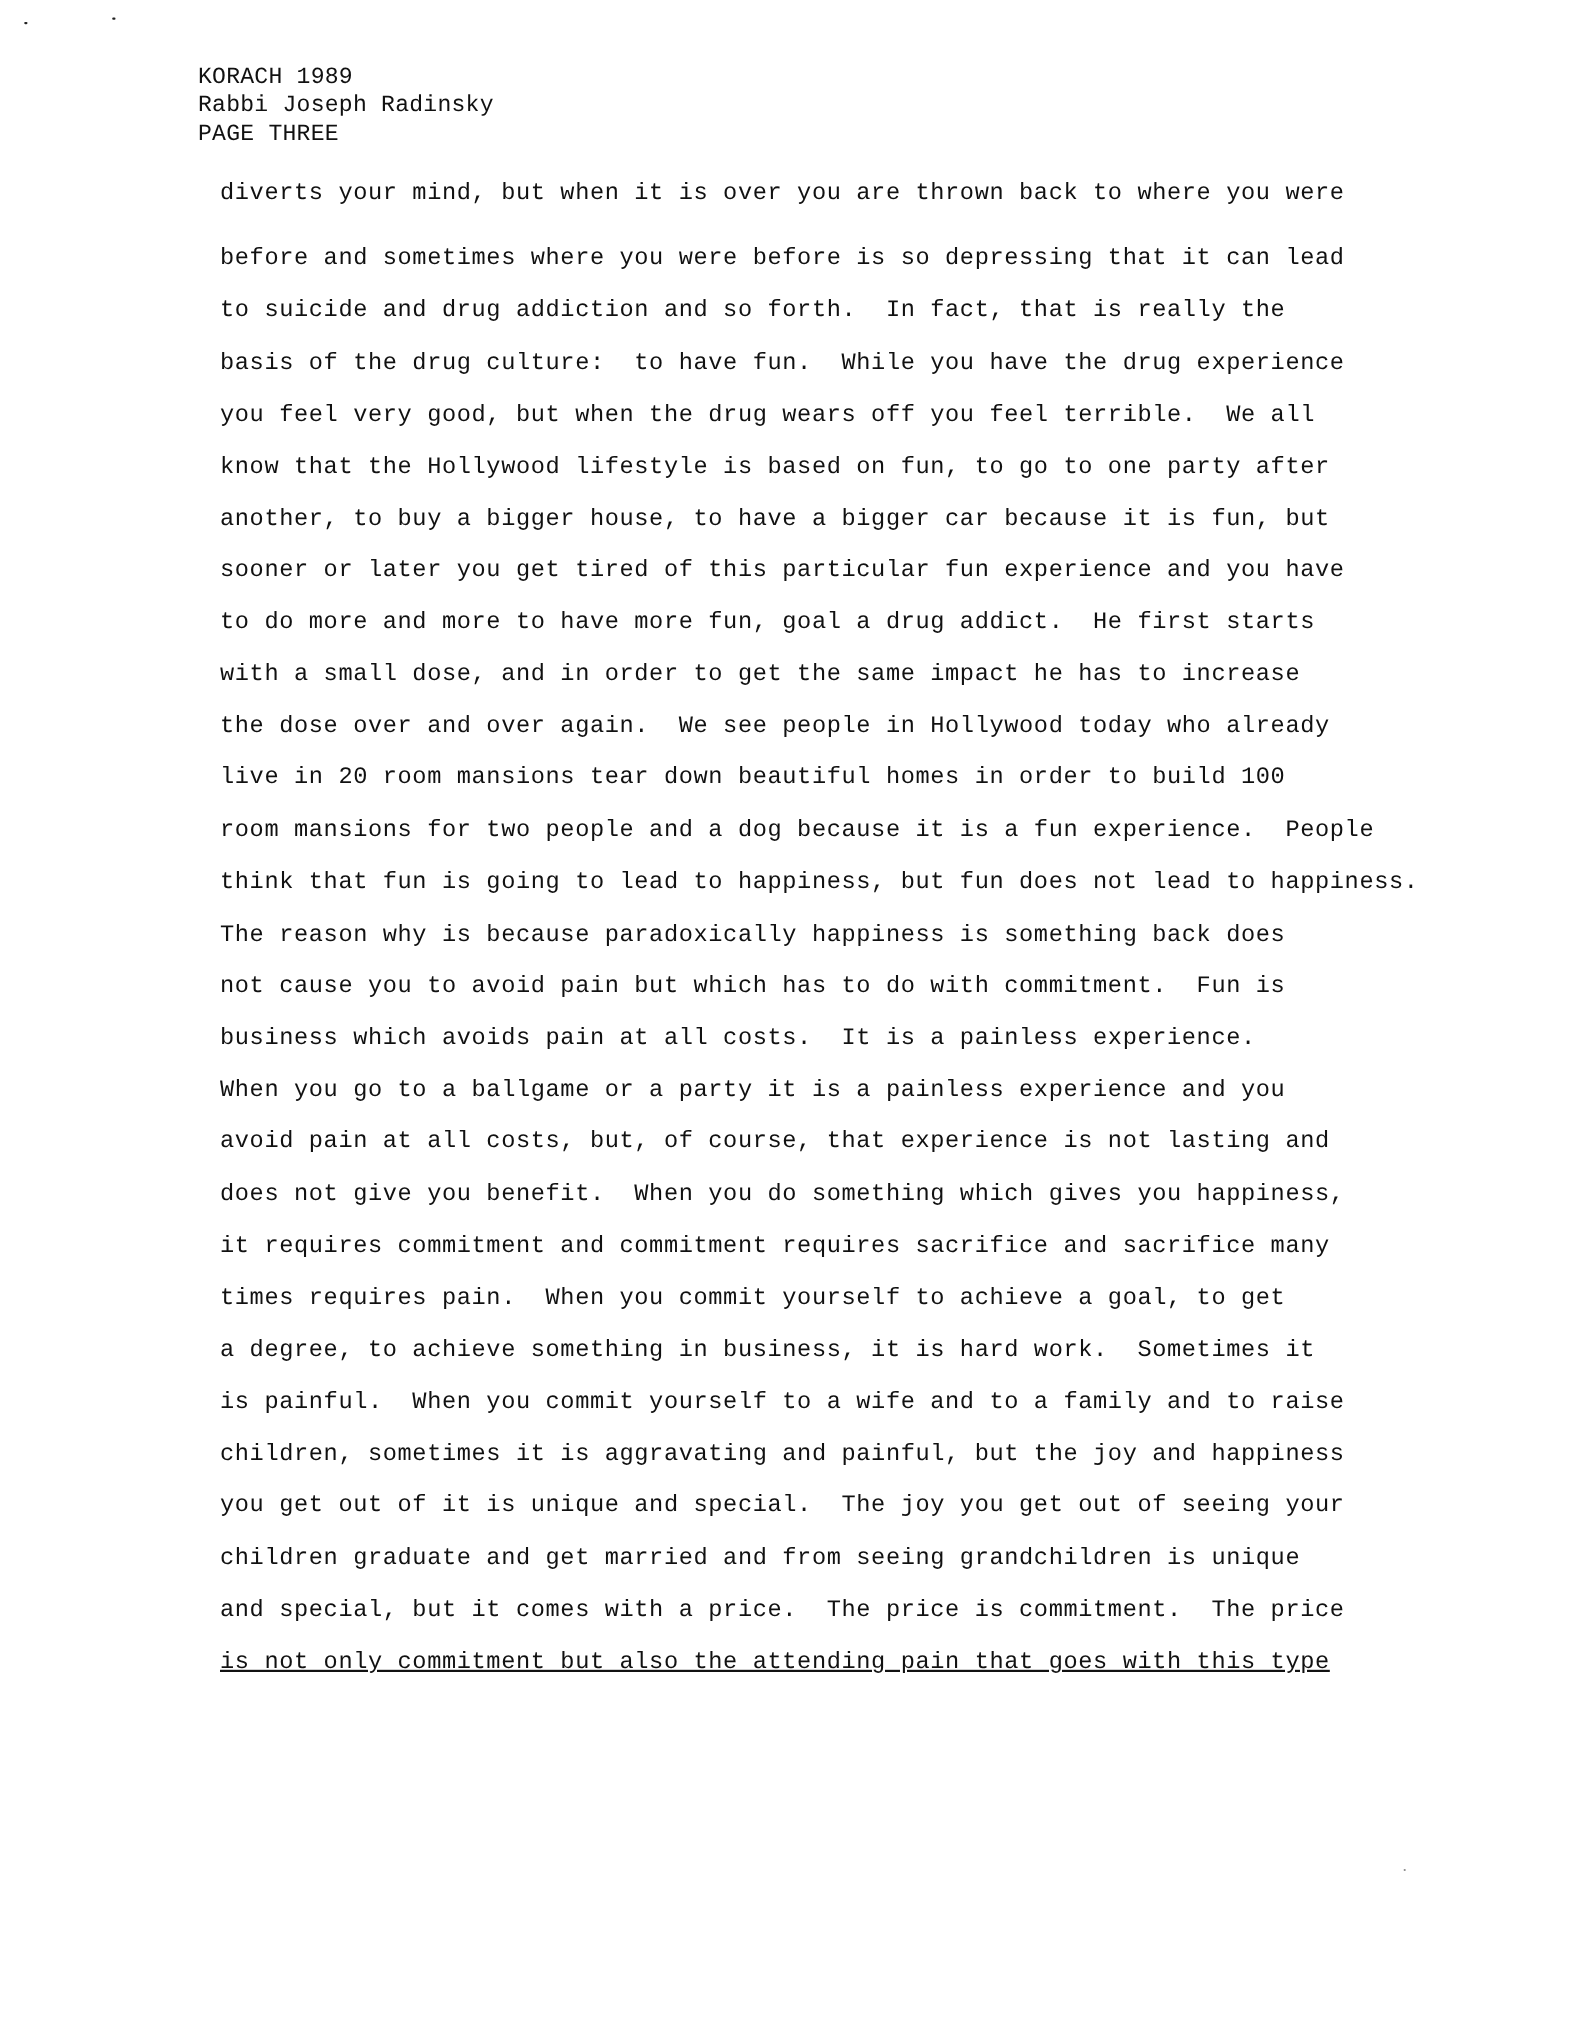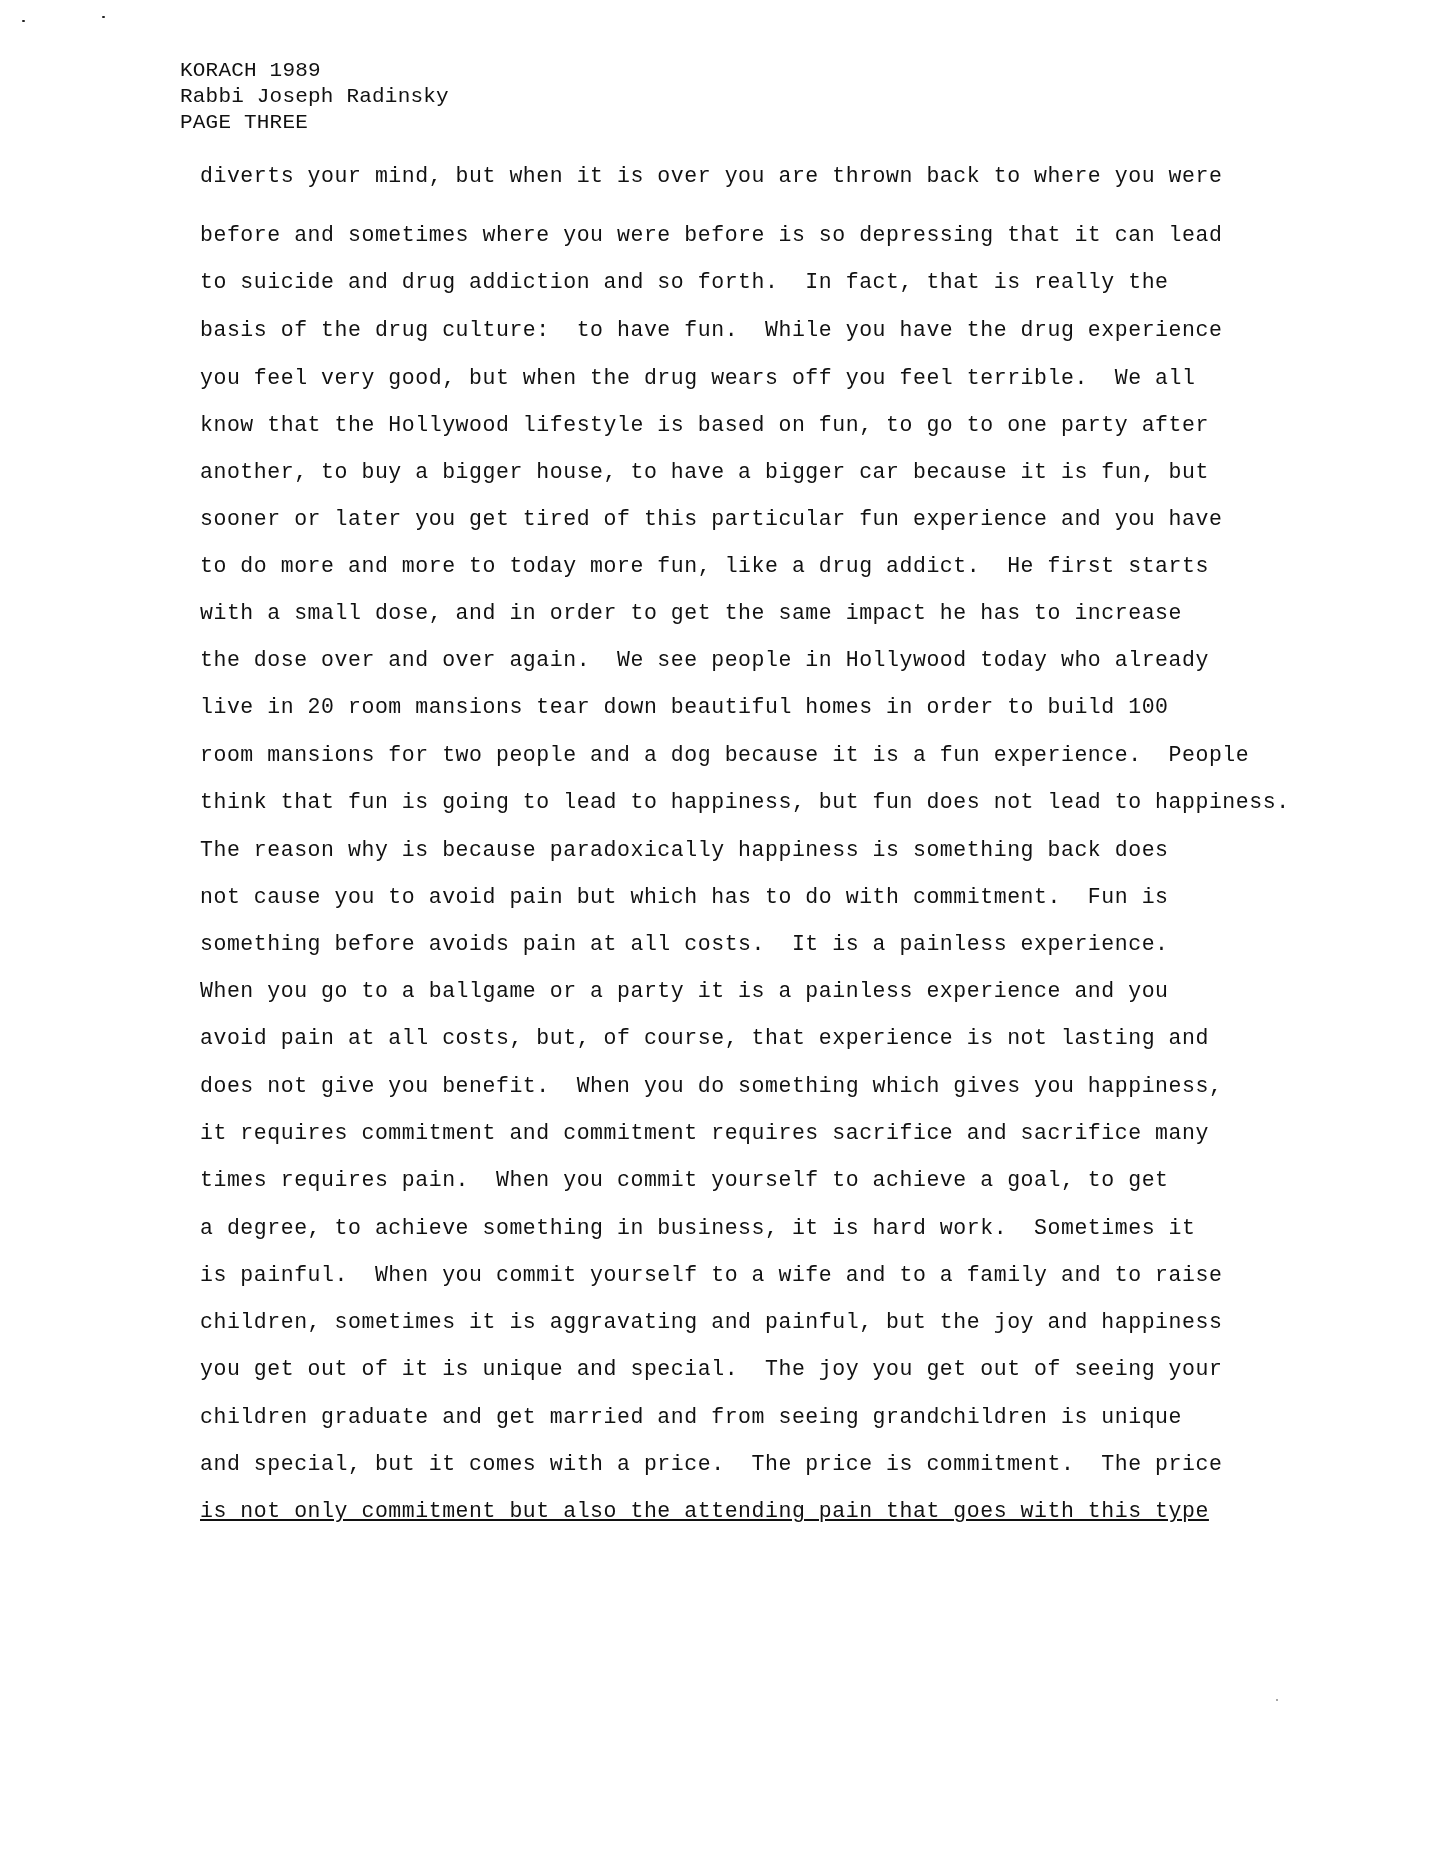--- a/index.html
+++ b/index.html
@@ -71,29 +71,29 @@
 
   <div class="body-text" id="body-text">
     <div class="line" style="top: 0px;">diverts your mind, but when it is over you are thrown back to where you were</div>
     <div class="line" style="top: 59px;">before and sometimes where you were before is so depressing that it can lead</div>
     <div class="line" style="top: 106px;">to suicide and drug addiction and so forth.  In fact, that is really the</div>
     <div class="line" style="top: 154px;">basis of the drug culture:  to have fun.  While you have the drug experience</div>
     <div class="line" style="top: 202px;">you feel very good, but when the drug wears off you feel terrible.  We all</div>
     <div class="line" style="top: 249px;">know that the Hollywood lifestyle is based on fun, to go to one party after</div>
     <div class="line" style="top: 296px;">another, to buy a bigger house, to have a bigger car because it is fun, but</div>
     <div class="line" style="top: 343px;">sooner or later you get tired of this particular fun experience and you have</div>
-    <div class="line" style="top: 390px;">to do more and more to today more fun, like a drug addict.  He first starts</div>
+    <div class="line" style="top: 390px;">to do more and more to have more fun, goal a drug addict.  He first starts</div>
     <div class="line" style="top: 437px;">with a small dose, and in order to get the same impact he has to increase</div>
     <div class="line" style="top: 484px;">the dose over and over again.  We see people in Hollywood today who already</div>
     <div class="line" style="top: 531px;">live in 20 room mansions tear down beautiful homes in order to build 100</div>
     <div class="line" style="top: 579px;">room mansions for two people and a dog because it is a fun experience.  People</div>
     <div class="line" style="top: 626px;">think that fun is going to lead to happiness, but fun does not lead to happiness.</div>
     <div class="line" style="top: 674px;">The reason why is because paradoxically happiness is something back does</div>
     <div class="line" style="top: 721px;">not cause you to avoid pain but which has to do with commitment.  Fun is</div>
-    <div class="line" style="top: 768px;">something before avoids pain at all costs.  It is a painless experience.</div>
+    <div class="line" style="top: 768px;">business which avoids pain at all costs.  It is a painless experience.</div>
     <div class="line" style="top: 815px;">When you go to a ballgame or a party it is a painless experience and you</div>
     <div class="line" style="top: 862px;">avoid pain at all costs, but, of course, that experience is not lasting and</div>
     <div class="line" style="top: 910px;">does not give you benefit.  When you do something which gives you happiness,</div>
     <div class="line" style="top: 957px;">it requires commitment and commitment requires sacrifice and sacrifice many</div>
     <div class="line" style="top: 1004px;">times requires pain.  When you commit yourself to achieve a goal, to get</div>
     <div class="line" style="top: 1052px;">a degree, to achieve something in business, it is hard work.  Sometimes it</div>
     <div class="line" style="top: 1099px;">is painful.  When you commit yourself to a wife and to a family and to raise</div>
     <div class="line" style="top: 1146px;">children, sometimes it is aggravating and painful, but the joy and happiness</div>
     <div class="line" style="top: 1193px;">you get out of it is unique and special.  The joy you get out of seeing your</div>
     <div class="line" style="top: 1241px;">children graduate and get married and from seeing grandchildren is unique</div>

